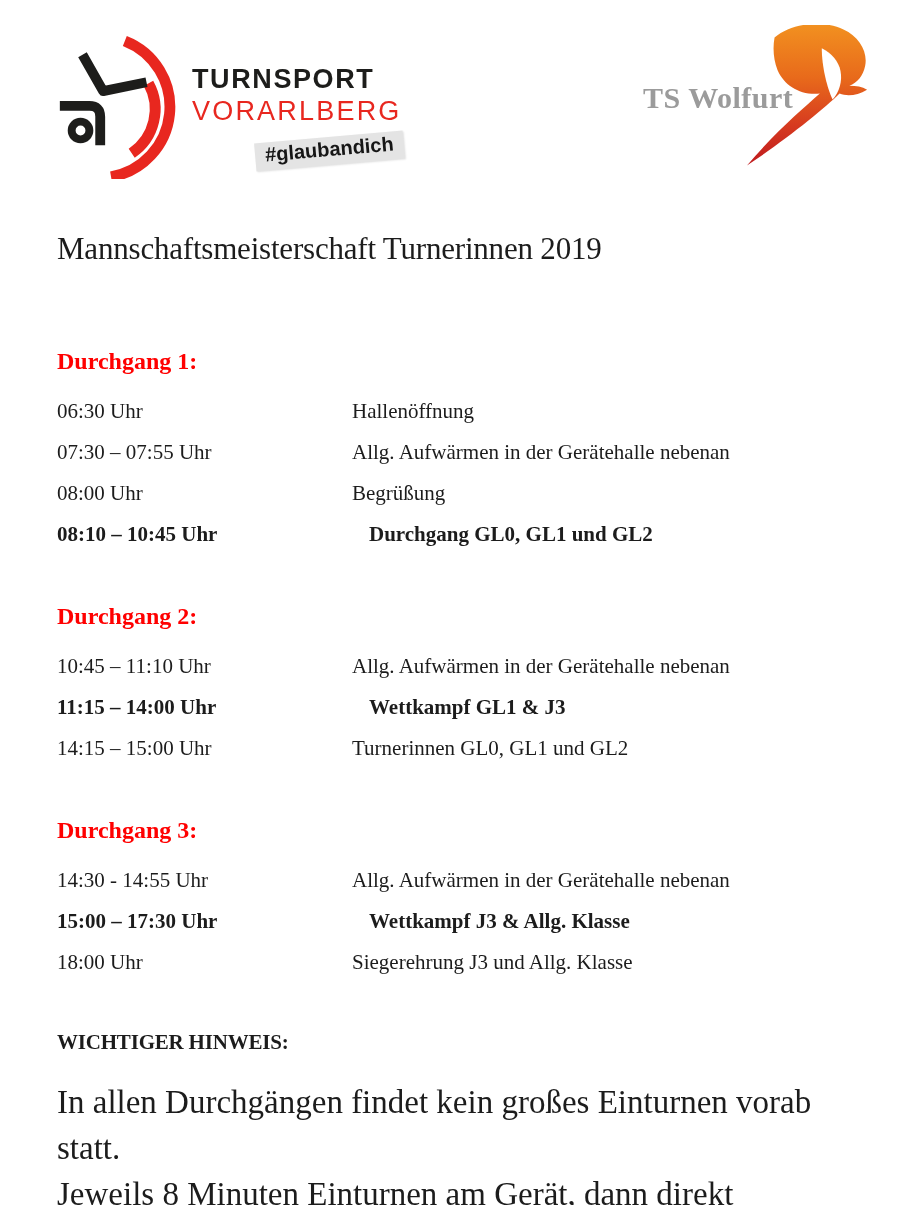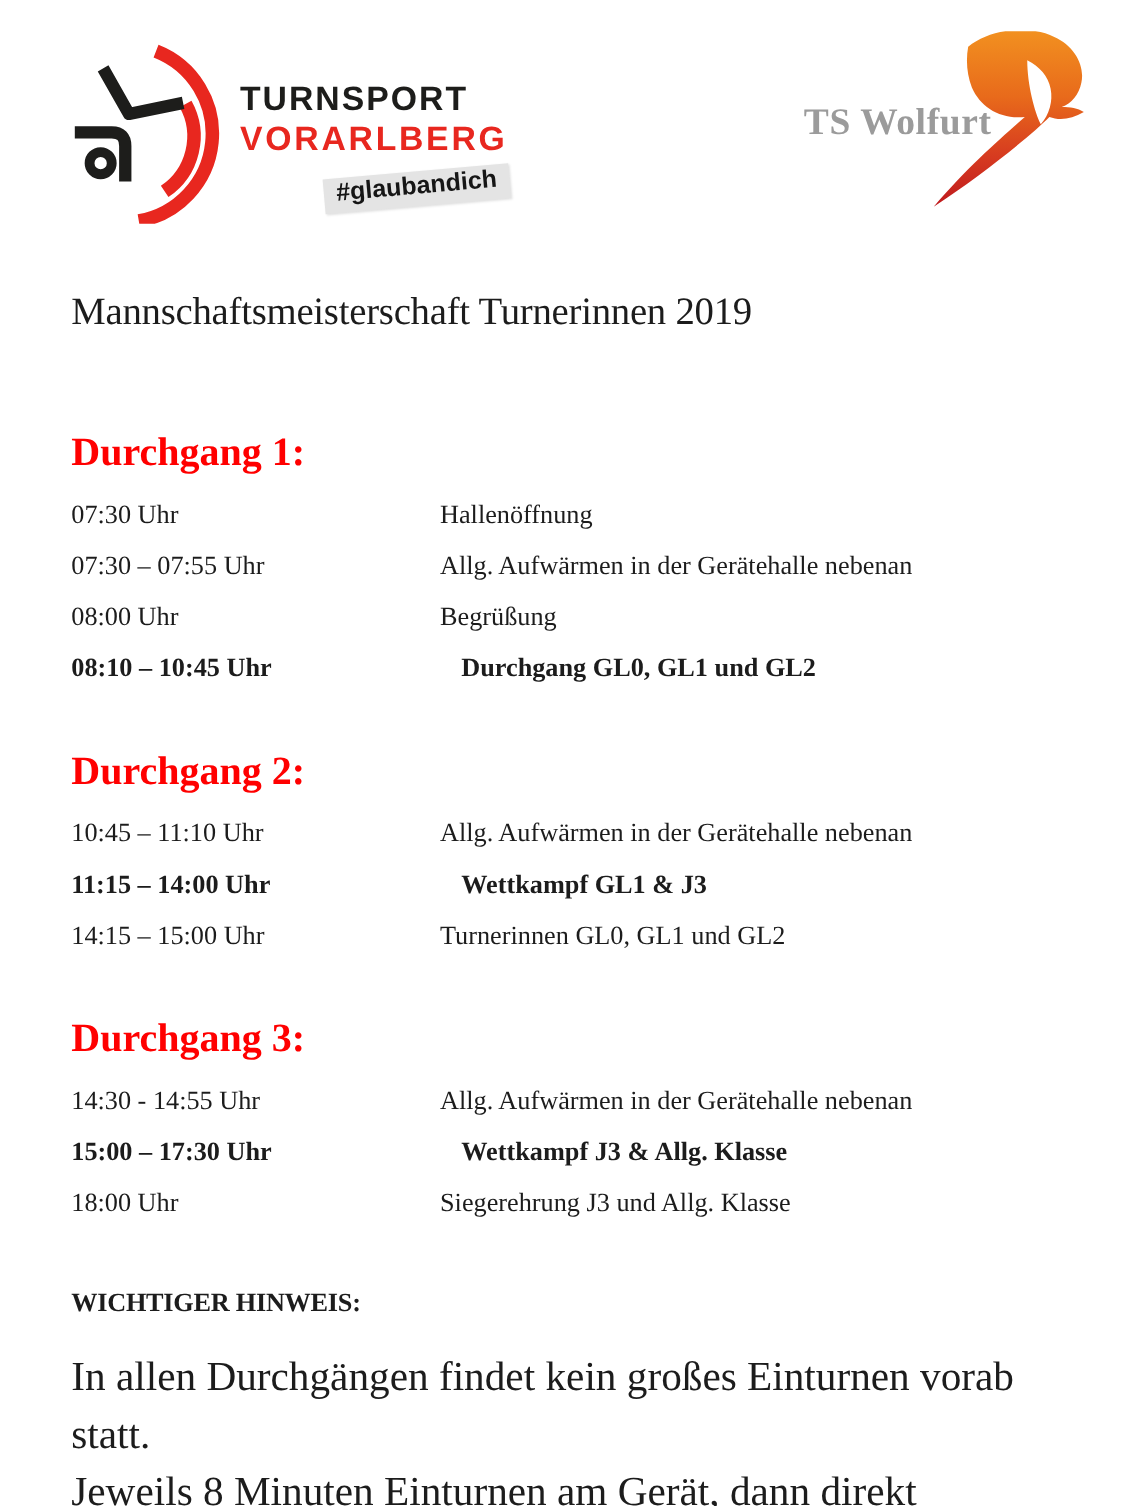--- a/index.html
+++ b/index.html
@@ -39,21 +39,21 @@
   }
   .tsv-line1 {
     font-size: 27px;
     font-weight: 800;
     letter-spacing: 1.6px;
     color: #1d1d1b;
     line-height: 1.2;
   }
   .tsv-line2 {
     font-size: 27px;
-    font-weight: 700;
+    font-weight: 400;
     letter-spacing: 2.2px;
     line-height: 1.2;
   }
   .tsv-badge-wrap { text-align: right; margin-top: 9px; margin-right: -2px; }
   .tsv-badge {
     display: inline-block;
     background: #e4e4e4;
     color: #161616;
     font-size: 20px;
     font-weight: 600;
@@ -83,21 +83,21 @@
     line-height: 38px;
     color: #1c1c1c;
     letter-spacing: -0.2px;
   }
 
   
   .durchgang { margin-top: 78px; }
   .durchgang + .durchgang { margin-top: 46px; }
   .sec-heading {
     margin: 0 0 15px 0;
-    font-size: 32px;
+    font-size: 24px;
     font-weight: 700;
     line-height: 30px;
     color: #ff0000;
   }
   .row {
     display: grid;
     grid-template-columns: 295px 1fr;
     font-size: 21px;
     line-height: 41px;
     height: 41px;
@@ -173,21 +173,21 @@
     </div>
 
   </div>
 
   <h1 class="doc-title">Mannschaftsmeisterschaft Turnerinnen 2019</h1>
 
   <main id="sections">
       <section class="durchgang">
         <h2 class="sec-heading">Durchgang 1:</h2>
         <div class="row">
-          <span class="time">07:30 Uhr</span>
+          <span class="time">06:30 Uhr</span>
           <span class="activity">Hallenöffnung</span>
         </div>
         <div class="row">
           <span class="time">07:30 – 07:55 Uhr</span>
           <span class="activity">Allg. Aufwärmen in der Gerätehalle nebenan</span>
         </div>
         <div class="row">
           <span class="time">08:00 Uhr</span>
           <span class="activity">Begrüßung</span>
         </div>

